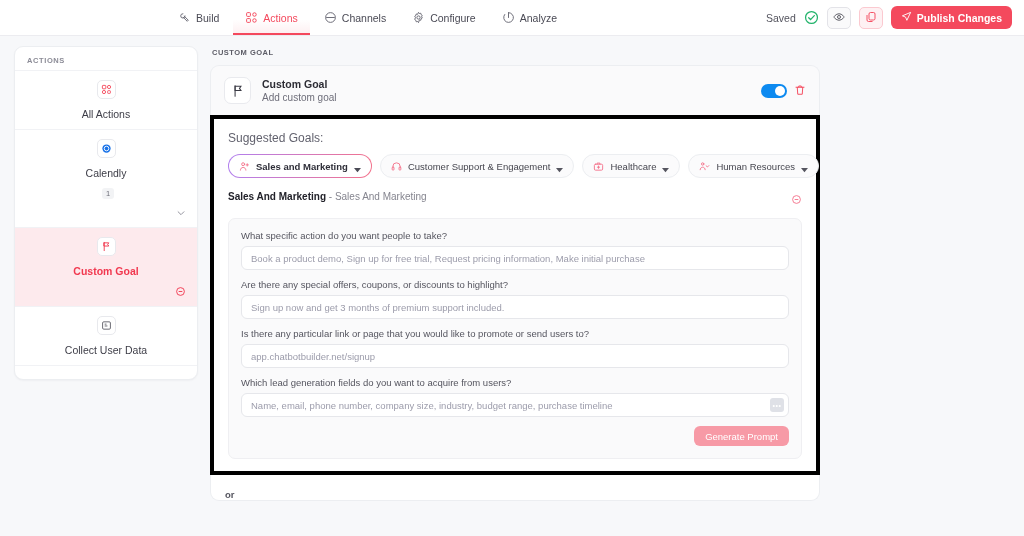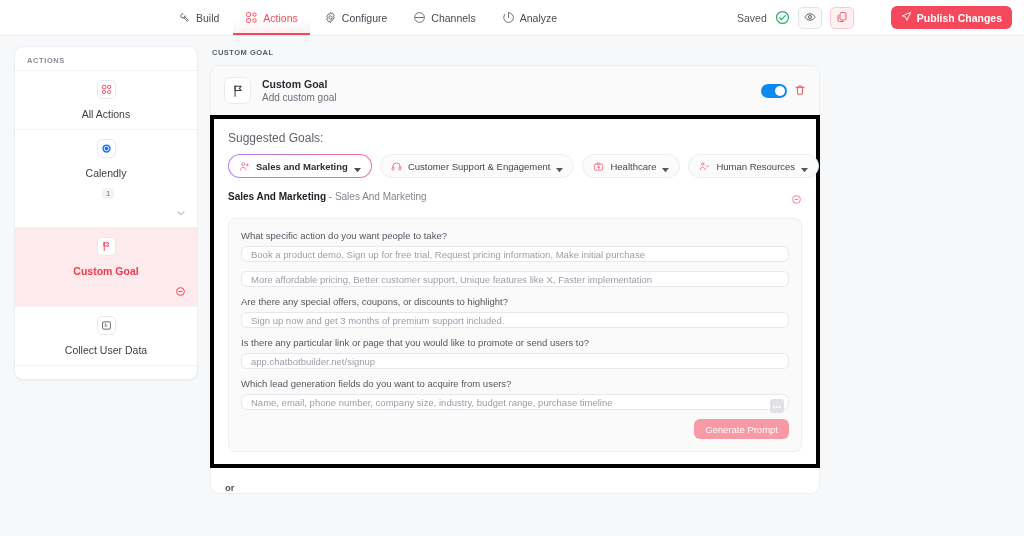--- a/index.html
+++ b/index.html
@@ -39,21 +39,21 @@
   .icon-btn {
     width: 24px; height: 22px; border: 1px solid #e3e3e8; border-radius: 5px;
     background: #fafafb; display: flex; align-items: center; justify-content: center;
     cursor: pointer;
   }
   .icon-btn.pinkish { border-color: #fbc9d0; background: #fef1f3; }
   .publish-btn {
     display: flex; align-items: center; gap: 5px;
     background: #f4495d; color: #fff; border: none; border-radius: 6px;
     height: 23px; padding: 0 10px; font-size: 10.5px; cursor: pointer;
-    font-family: inherit; font-weight: 600; margin-left: 29px;
+    font-family: inherit; font-weight: 600;
   }
 
   
   .body-wrap { display: flex; height: 500px; }
 
   
   .sidebar { width: 198px; padding: 10px 0 0 14px; flex: none; }
   .side-card {
     background: #fff; border: 1px solid #eceef1; border-radius: 9px;
     overflow: hidden; box-shadow: 0 1px 2px rgba(20,20,40,.04);
@@ -133,21 +133,21 @@
   .sec-title { font-size: 10px; color: #85858f; }
   .sec-title b { color: #22222a; }
   .collapse-ico { margin-left: auto; }
 
   .form-box {
     background: #fafafb; border: 1px solid #efeff2; border-radius: 7px;
     padding: 11px 12px 12px;
   }
   .f-label { font-size: 9.5px; color: #55555f; margin-bottom: 5px; }
   .f-input {
-    width: 100%; height: 16px; border: 1px solid #e6e7eb; border-radius: 6px;
+    width: 100%; height: 24px; border: 1px solid #e6e7eb; border-radius: 6px;
     background: #fff; font-size: 9.5px; color: #2a2a33;
     padding: 0 9px; margin-bottom: 9px; font-family: inherit;
     display: flex; align-items: center; position: relative;
   }
   .f-input input {
     width: 100%; border: none; outline: none; background: transparent;
     font-size: 9.5px; font-family: inherit; color: #2a2a33;
   }
   .f-input input::placeholder { color: #9c9cab; }
   .more-handle {
@@ -192,35 +192,35 @@
           <rect x="3" y="14" width="7" height="7" rx="1.5"></rect>
           <circle cx="17.5" cy="17.5" r="3.2"></circle>
         </svg>
       </span>
       <span>Actions</span>
     </div>
 
     <div class="nav-item">
       <span class="nav-ico">
         <svg viewBox="0 0 24 24" fill="none" stroke="#6b6b76" stroke-width="1.8">
-          <circle cx="12" cy="12" r="3"></circle>
-          <path d="M12 2.5l1.6 2.2 2.6-.6.6 2.6 2.2 1.6-1.4 2.3 1.4 2.3-2.2 1.6-.6 2.6-2.6-.6L12 21.5l-1.6-2.2-2.6.6-.6-2.6-2.2-1.6L6.4 12 5 9.7l2.2-1.6.6-2.6 2.6.6z"></path>
-        </svg>
-      </span>
-      <span>Configure</span>
+          <circle cx="12" cy="12" r="9"></circle>
+            <path d="M4 12h16"></path>
+        </svg>
+      </span>
+      <span>Channels</span>
     </div>
 
     <div class="nav-item">
       <span class="nav-ico">
         <svg viewBox="0 0 24 24" fill="none" stroke="#6b6b76" stroke-width="1.8">
-          <circle cx="12" cy="12" r="9"></circle>
-            <path d="M4 12h16"></path>
-        </svg>
-      </span>
-      <span>Channels</span>
+          <circle cx="12" cy="12" r="3"></circle>
+          <path d="M12 2.5l1.6 2.2 2.6-.6.6 2.6 2.2 1.6-1.4 2.3 1.4 2.3-2.2 1.6-.6 2.6-2.6-.6L12 21.5l-1.6-2.2-2.6.6-.6-2.6-2.2-1.6L6.4 12 5 9.7l2.2-1.6.6-2.6 2.6.6z"></path>
+        </svg>
+      </span>
+      <span>Configure</span>
     </div>
 
     <div class="nav-item">
       <span class="nav-ico">
         <svg viewBox="0 0 24 24" fill="none" stroke="#6b6b76" stroke-width="1.8" stroke-linecap="round">
           <path d="M12 3a9 9 0 11-7 3.4"></path>
             <path d="M12 3v9"></path>
         </svg>
       </span>
       <span>Analyze</span>
@@ -436,23 +436,20 @@
             </span>
           </div>
 
           <div class="form-box">
 
             <div class="f-label">What specific action do you want people to take?</div>
             <div class="f-input">
               <input placeholder="Book a product demo, Sign up for free trial, Request pricing information, Make initial purchase" style="">
             </div>
 
-            <div class="f-input">
-              <input placeholder="More affordable pricing, Better customer support, Unique features like X, Faster implementation" style="">
-            </div>
 
             <div class="f-label">Are there any special offers, coupons, or discounts to highlight?</div>
             <div class="f-input">
               <input placeholder="Sign up now and get 3 months of premium support included." style="">
             </div>
 
             <div class="f-label">Is there any particular link or page that you would like to promote or send users to?</div>
             <div class="f-input">
               <input placeholder="app.chatbotbuilder.net/signup" style="">
             </div>

